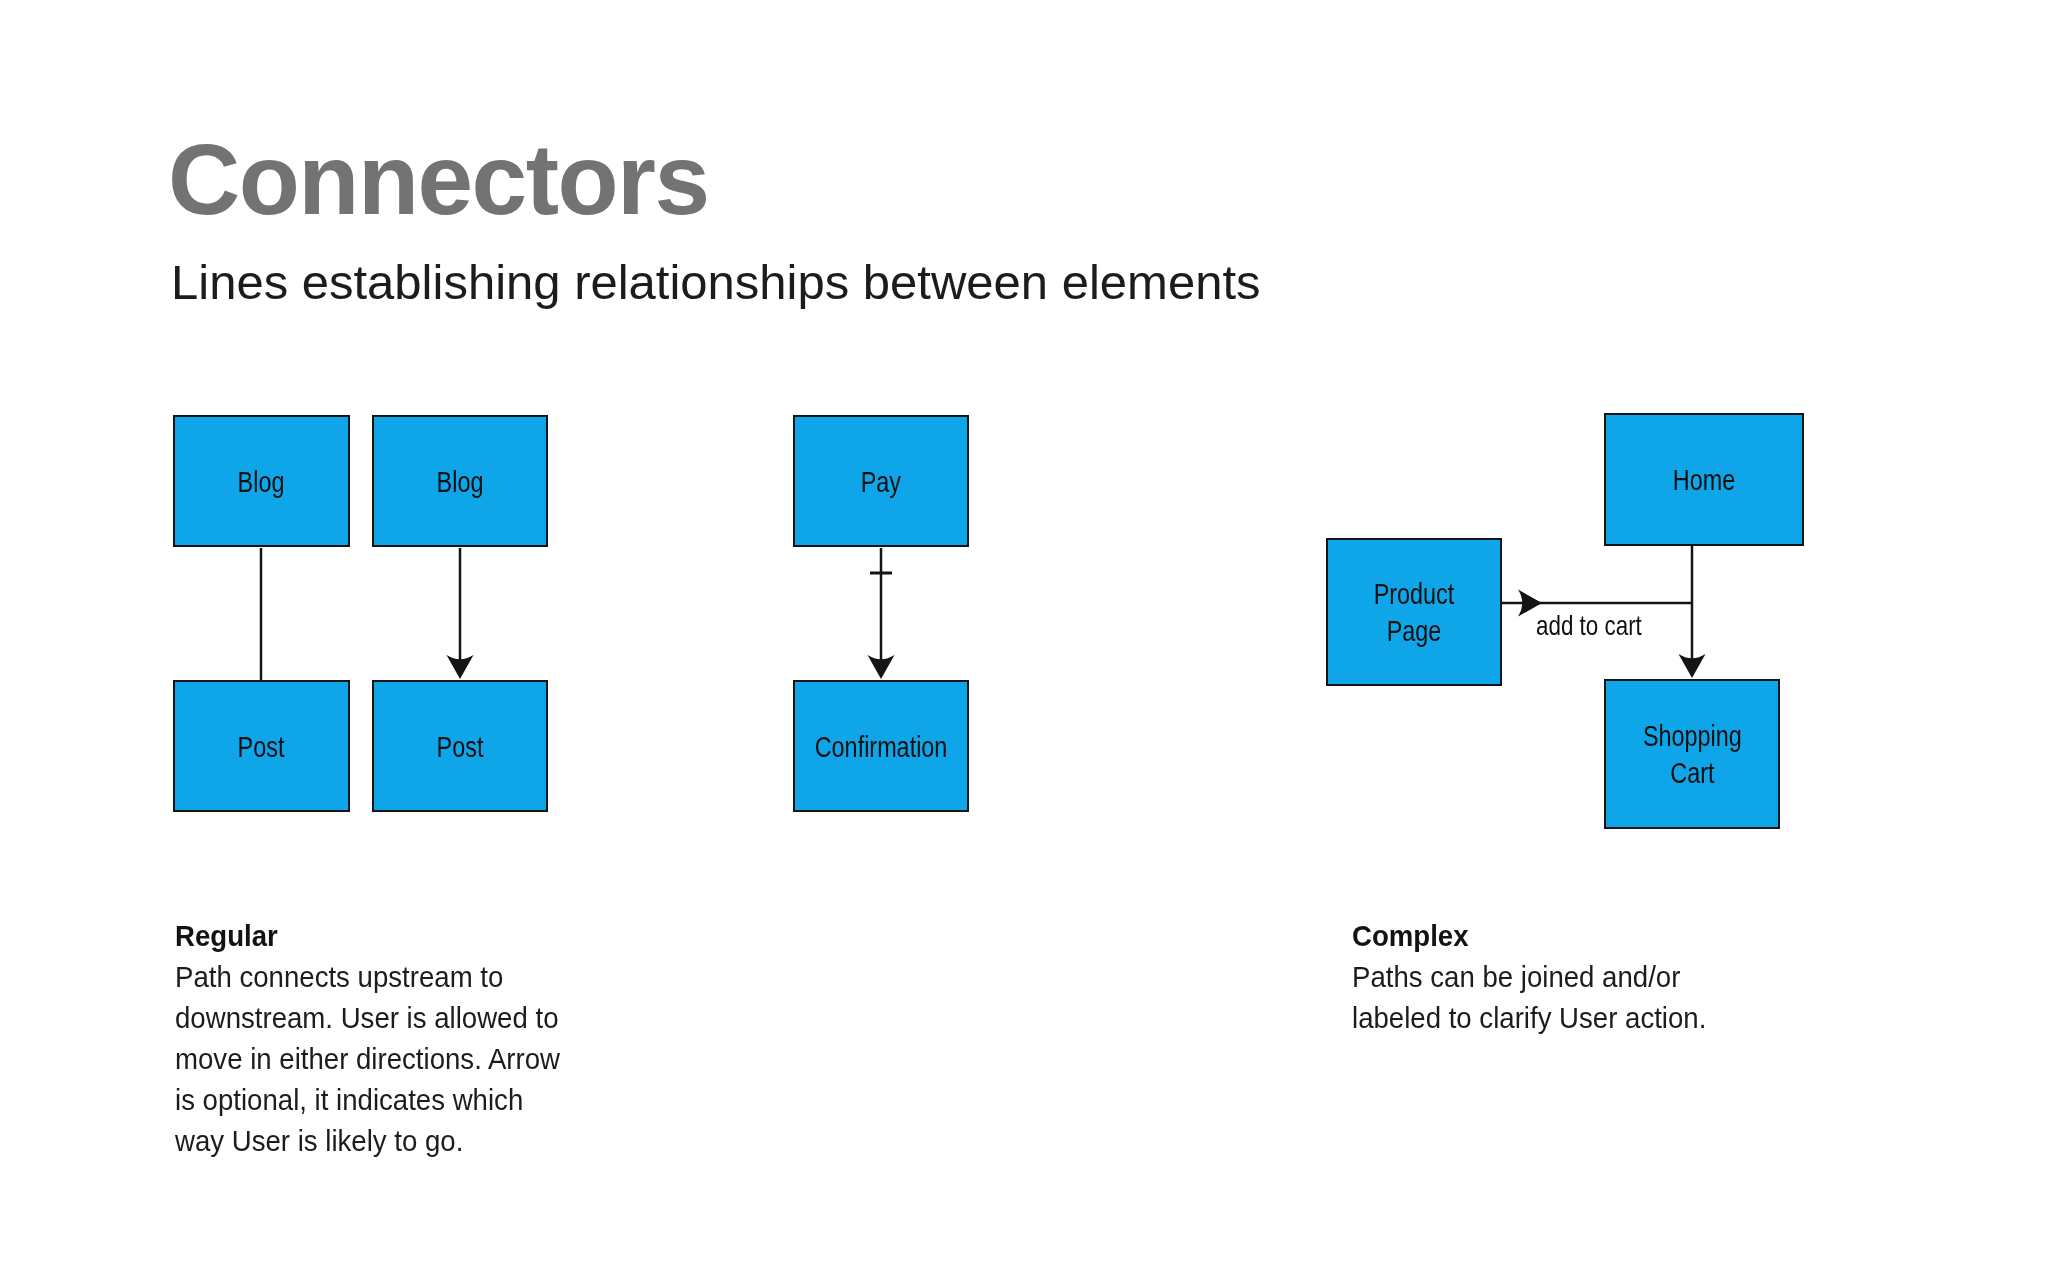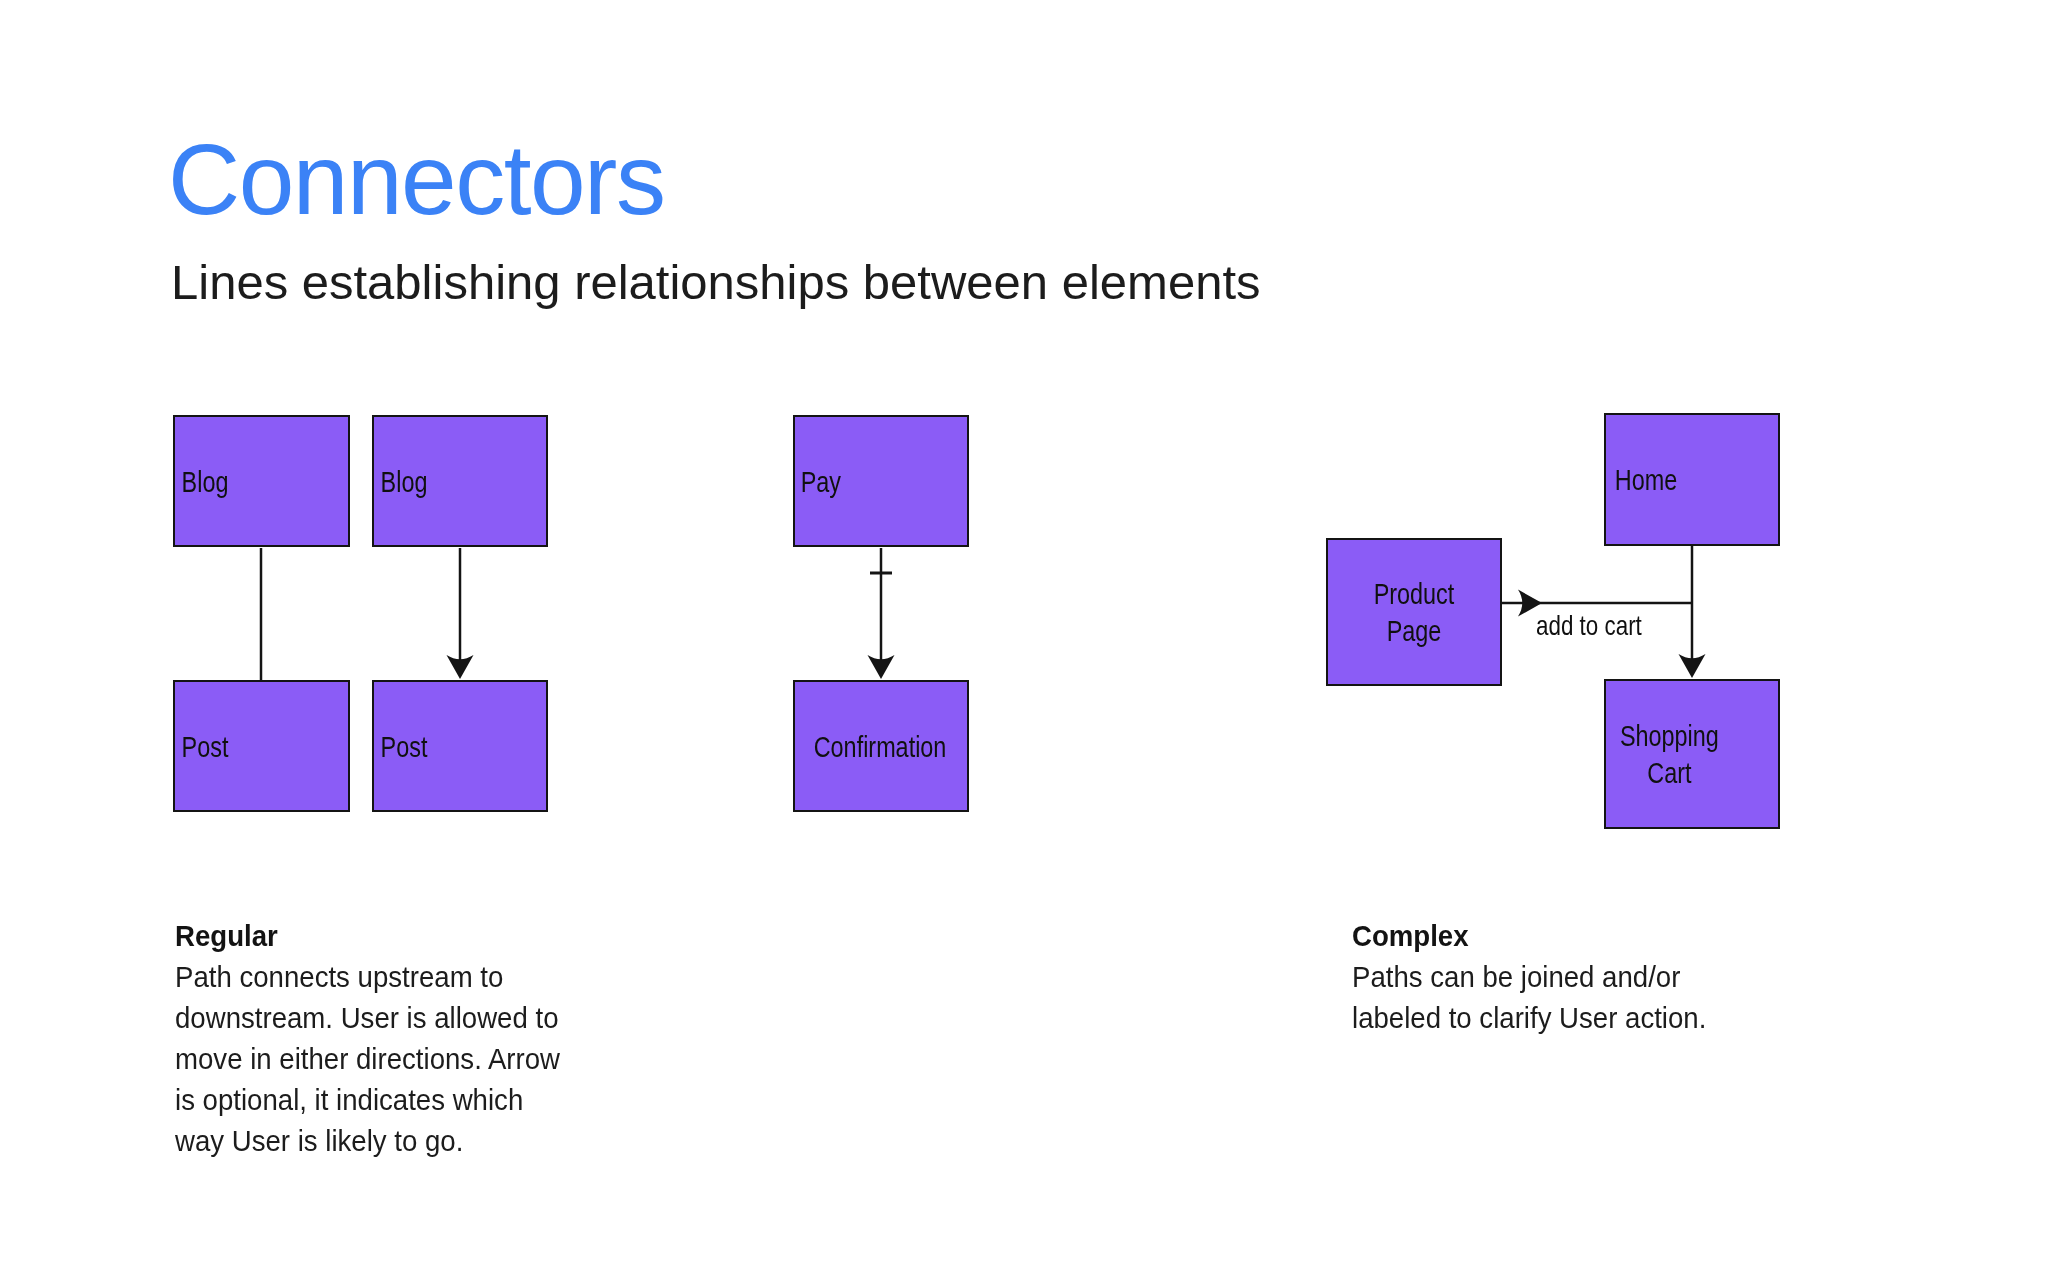--- a/index.html
+++ b/index.html
@@ -2,30 +2,30 @@
 <html><head>
 <meta charset="utf-8">
 <style>
   html,body { margin:0; padding:0; background:#ffffff; }
   .canvas {
     position:relative; width:2048px; height:1280px; background:#ffffff;
     overflow:hidden; font-family:"Liberation Sans","DejaVu Sans",sans-serif; color:#111;
   }
   .page-title {
     position:absolute; left:168px; top:129px;
-    font-size:100px; font-weight:400; letter-spacing:-1.5px; line-height:1; color:#3b82f6;
+    font-size:100px; font-weight:700; letter-spacing:-1.5px; line-height:1; color:#737373;
     white-space:nowrap;
   }
   .page-subtitle {
     position:absolute; left:171px; top:258px;
     font-size:49px; font-weight:400; line-height:1; color:#1c1c1c; white-space:nowrap;
   }
   .box {
-    position:absolute; box-sizing:border-box; border:2.5px solid #141414; background:#8b5cf6;
-    display:flex; align-items:center; 
+    position:absolute; box-sizing:border-box; border:2.5px solid #141414; background:#0ea5e9;
+    display:flex; align-items:center; justify-content:center;
   }
   .box-label {
     font-size:30px; line-height:37px; color:#101010; text-align:center;
     white-space:pre-line; transform:scaleX(0.78); transform-origin:center center;
   }
   .connector-layer { position:absolute; left:0; top:0; width:2048px; height:1280px; }
   .stroke { stroke:#141414; stroke-width:2.5; fill:none; }
   .thick  { stroke-width:3; }
   .fill   { fill:#141414; stroke:none; }
   .edge-label {
@@ -75,21 +75,21 @@
   <div class="box" style="left:793px;top:415px;width:176px;height:132px">
     <span class="box-label">Pay</span>
   </div>
   <div class="box" style="left:793px;top:680px;width:176px;height:132px">
     <span class="box-label">Confirmation</span>
   </div>
 
   <div class="box" style="left:1326px;top:538px;width:176px;height:148px">
     <span class="box-label">Product Page</span>
   </div>
-  <div class="box" style="left:1604px;top:413px;width:176px;height:133px">
+  <div class="box" style="left:1604px;top:413px;width:200px;height:133px">
     <span class="box-label">Home</span>
   </div>
   <div class="box" style="left:1604px;top:679px;width:176px;height:150px">
     <span class="box-label">Shopping
 Cart</span>
   </div>
   <div class="edge-label">add to cart</div>
 
   <div class="note" style="left:175px;top:915px">
     <div class="note-inner">

